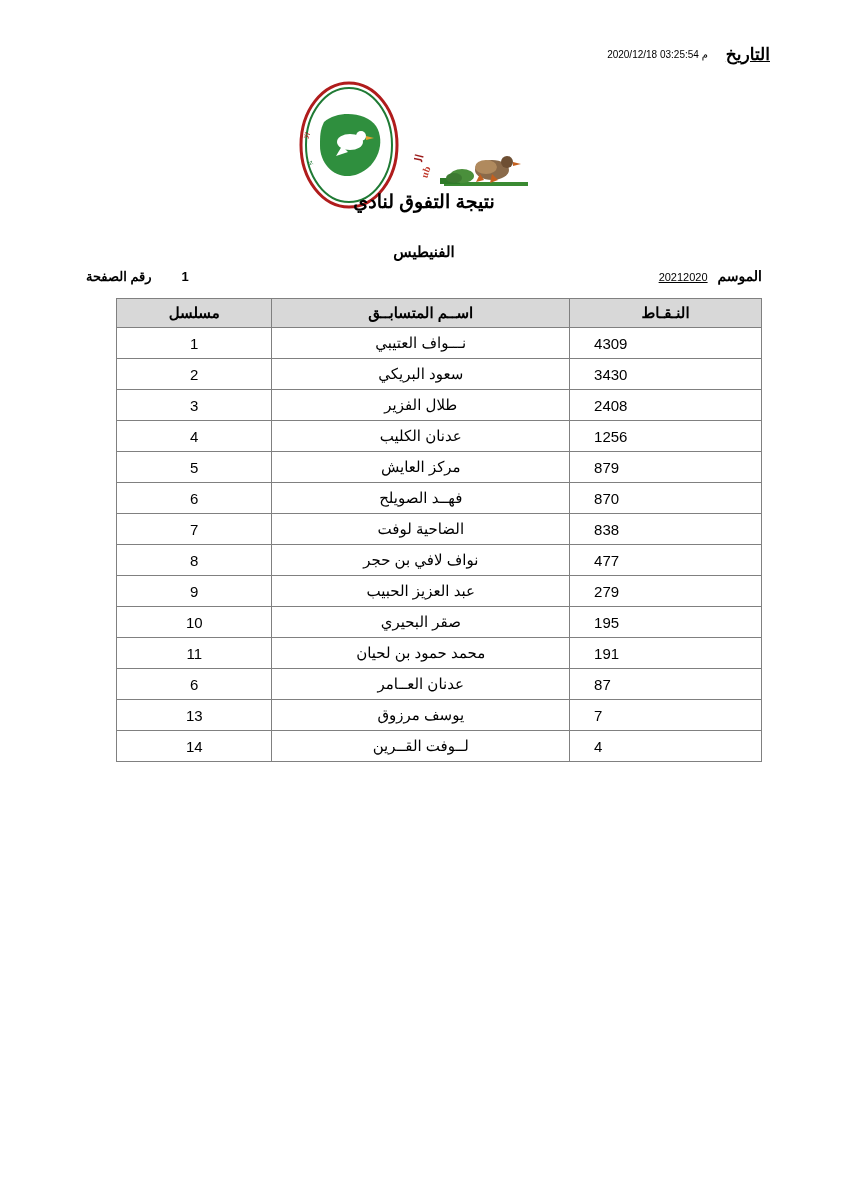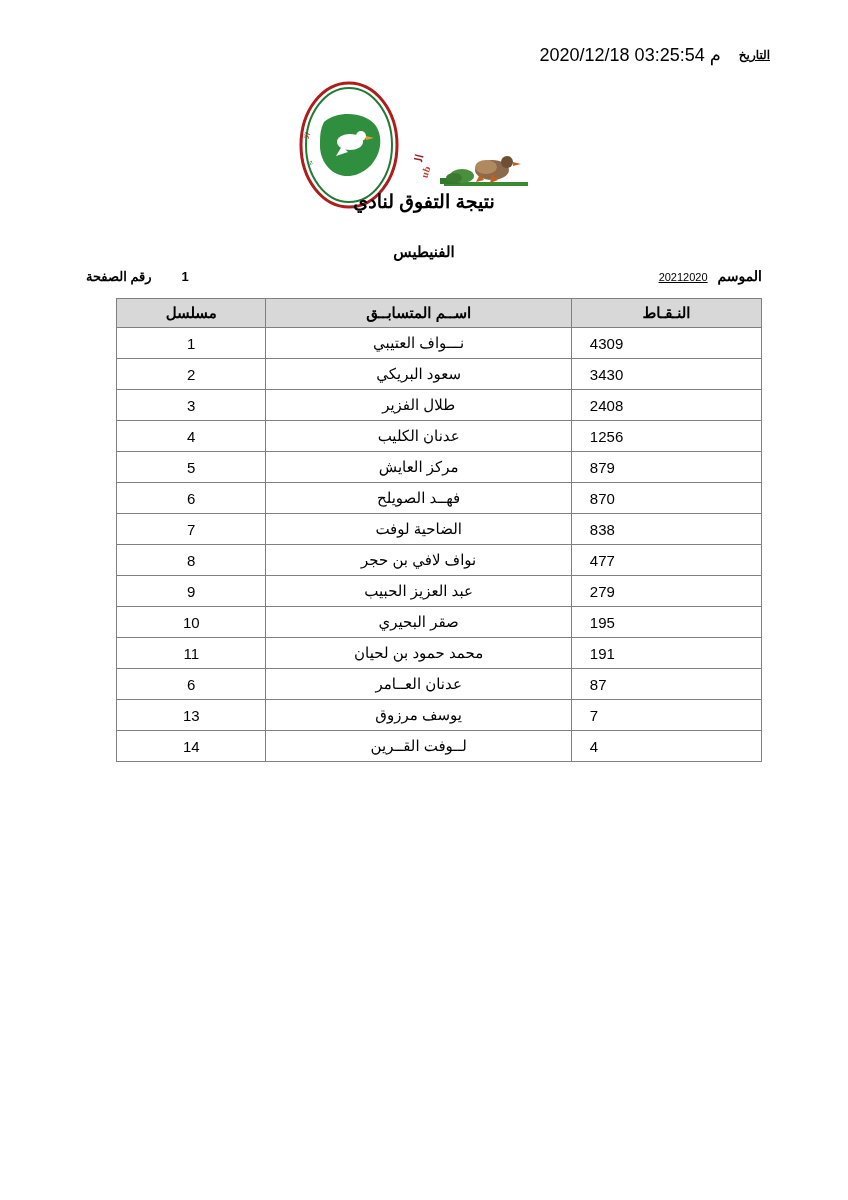--- a/index.html
+++ b/index.html
@@ -27,26 +27,26 @@
     position: absolute;
     top: 44px;
     right: 78px;
     display: flex;
     align-items: center;
     gap: 18px;
     direction: rtl;
   }
   .date-label {
     font-weight: bold;
-    font-size: 12px;
+    font-size: 17px;
     letter-spacing: 0.5px;
     text-decoration: underline;
   }
   .date-value {
-    font-size: 18px;
+    font-size: 10px;
     direction: ltr;
     unicode-bidi: embed;
     margin-left: 48px;
   }
 
   
   .logos {
     position: absolute;
     top: 80px;
     left: 0;
@@ -126,21 +126,21 @@
     top: 298px;
     right: 86px;
     border-collapse: collapse;
     width: 646px;
     direction: rtl;
   }
   table.result th,
   table.result td {
     border: 1px solid #808080;
     height: 30px;
-    padding: 0 18px;
+    padding: 0 24px;
     font-size: 15px;
   }
   table.result thead th {
     background: #d8d8d8;
     font-weight: bold;
     text-align: center;
     letter-spacing: 1px;
     height: 28px;
     font-size: 15px;
   }

